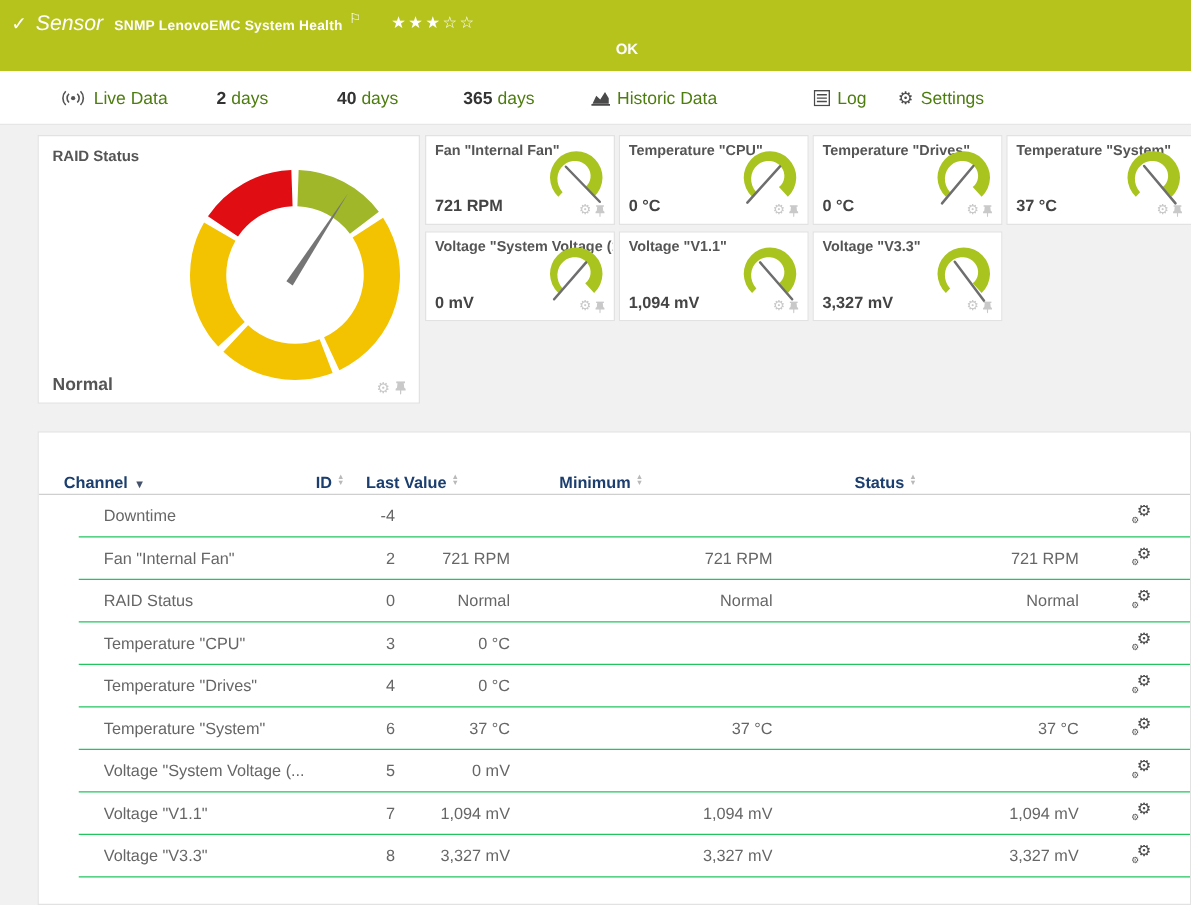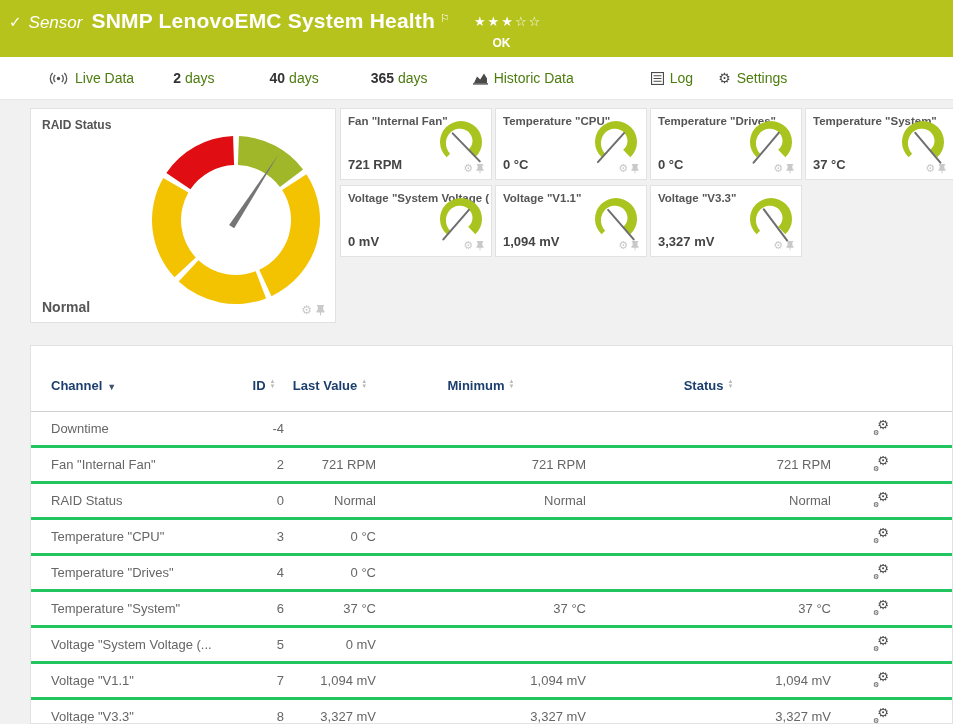--- a/index.html
+++ b/index.html
@@ -4,21 +4,21 @@
 <style>
   html,body{margin:0;padding:0;}
   body{font-family:"Liberation Sans","DejaVu Sans",sans-serif;background:#fff;}
   #app{position:relative;width:953px;height:724px;overflow:hidden;background:#f1f1f1;}
 
   
   .sensor-header{position:absolute;left:0;top:0;width:953px;height:57px;color:#fff;}
   .hdr-line1{display:flex;align-items:baseline;padding:9px 0 0 9px;}
   .hdr-check{font-size:15px;font-weight:bold;line-height:1;margin-right:7px;align-self:center;}
   .hdr-sensor{font-style:italic;font-size:17px;margin-right:9px;}
-  .hdr-title{font-size:21px;font-weight:bold;letter-spacing:.2px;}
+  .hdr-title{font-size:11px;font-weight:bold;letter-spacing:.2px;}
   .hdr-flag{font-size:11px;margin-left:5px;position:relative;top:-6px;}
   .hdr-stars{font-size:13px;letter-spacing:2px;margin-left:24px;position:relative;top:-2px;}
   .hdr-ok{font-size:12px;font-weight:bold;margin:3px 0 0 50px;text-align:center;}
 
   
   .tabbar{position:absolute;left:0;top:57px;width:953px;height:43px;background:#fff;
           border-bottom:1px solid #e6e6e6;display:flex;align-items:stretch;padding-left:38px;box-sizing:border-box;}
   .tab{position:relative;display:flex;align-items:center;padding:0 10px;font-size:14px;color:#4a4a4a;cursor:pointer;white-space:nowrap;}
   .tab:nth-child(2){margin-left:19px}
   .tab:nth-child(3){margin-left:35px}
@@ -58,27 +58,27 @@
   .mini:nth-child(7){left:650px;top:85px;}
   .mini-title{position:absolute;left:7px;top:6px;font-size:11.5px;font-weight:bold;color:#555;white-space:nowrap;overflow:hidden;max-width:142px;}
   .mini-svg{position:absolute;right:5px;top:11px;}
   .mini-value{position:absolute;left:7px;bottom:7px;font-size:13px;font-weight:bold;color:#444;}
   .mini .card-icons{right:7px;bottom:5px;gap:3px;}
   .mini .card-gear{font-size:11px;}
 
   
   .table-card{left:30px;top:245px;width:923px;height:379px;overflow:hidden;}
   .tgrid{display:grid;grid-template-columns:193px 40px 92px 210px 245px 123px;align-items:center;padding-left:20px;}
-  .thead{padding-top:32px;align-items:start;border-bottom:1px solid #cfcfcf;padding-bottom:18px;}
+  .thead{padding-top:32px;align-items:start;border-bottom:1px solid #cfcfcf;padding-bottom:2px;}
   .th{font-size:13px;font-weight:bold;color:#1b3e6e;}
   .th-right{text-align:center;}
   .sort-dual{display:inline-block;margin-left:4px;color:#b9b9b9;font-size:6px;line-height:5px;vertical-align:2px;}
   .sort-dual span{display:block;}
   .sort-down{margin-left:5px;color:#44536b;font-size:9px;}
-  .trow{height:33px;border-bottom:3px solid #22c55e;cursor:pointer;}
+  .trow{height:33px;border-bottom:1px solid #22c55e;cursor:pointer;margin-left:32px;}
   .trow .c{font-size:13px;color:#666;white-space:nowrap;overflow:hidden;}
   .c-right{text-align:right;}
   .c-edit{padding-left:42px;}
   .chan-edit{position:relative;display:inline-block;width:16px;height:15px;}
   .chan-edit .g-big{position:absolute;right:0;top:-2px;font-size:13px;color:#4a4a4a;line-height:1;}
   .chan-edit .g-small{position:absolute;left:0;bottom:-1px;font-size:7px;color:#4a4a4a;line-height:1;}
 </style>
 </head>
 <body>
 

